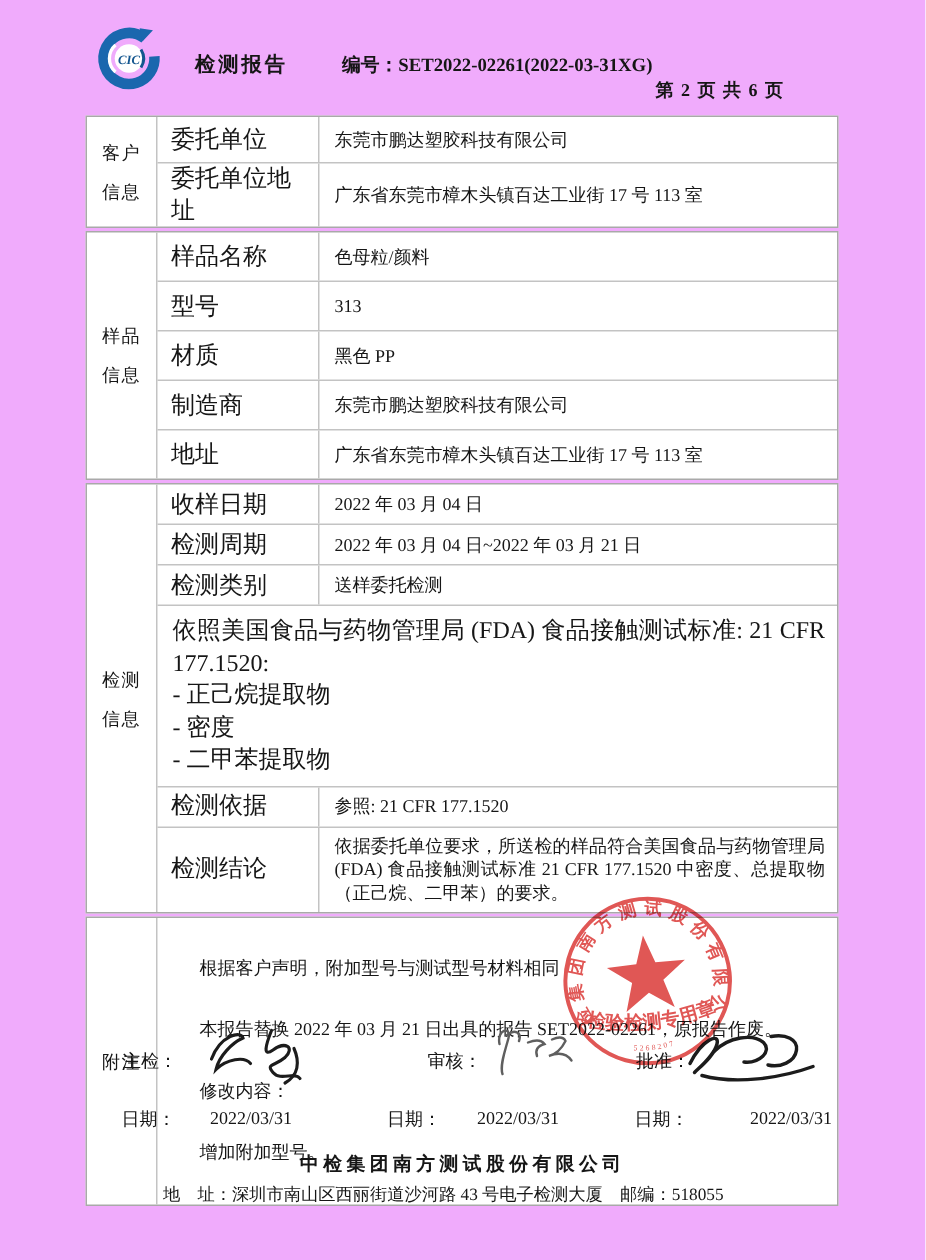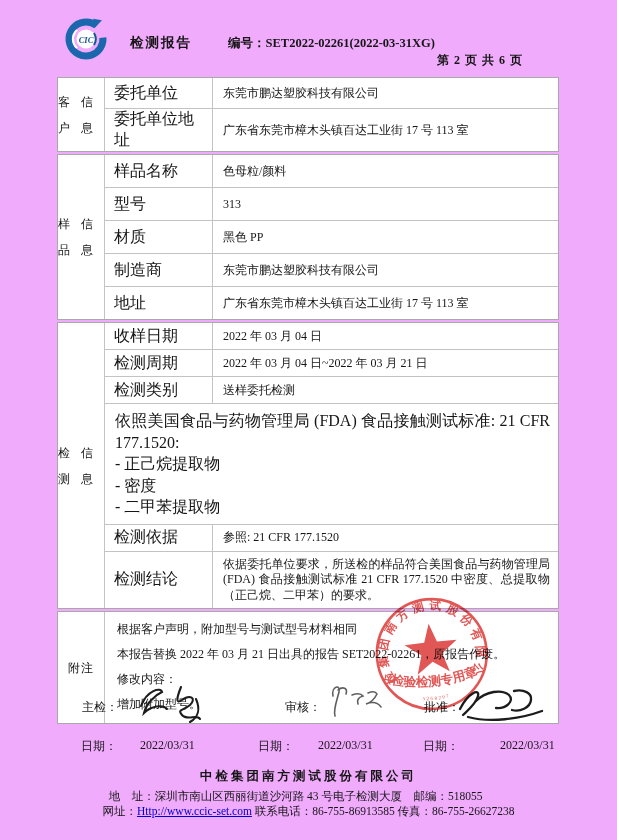--- a/index.html
+++ b/index.html
@@ -15,34 +15,34 @@
   .hdr-title{position:absolute;left:130px;top:34px;font-size:13.5px;font-weight:bold;letter-spacing:2px;}
   .hdr-no{position:absolute;left:228px;top:35px;font-size:12.5px;font-weight:bold;}
   .hdr-page{position:absolute;left:437px;top:52px;font-size:12px;font-weight:bold;letter-spacing:1px;}
   .logo{position:absolute;left:63px;top:16px;width:46px;height:46px;}
 
   
   .tbl{position:absolute;left:57px;top:77px;width:502px;}
   .sec{display:flex;border:1px solid #a9a9a9;margin-bottom:2px;background:#fff;}
   .sec-label{
     width:46px;border-right:1px solid #c3c3c3;
-    display:flex;flex-direction:row;align-items:center;justify-content:center;
-    font-size:12px;line-height:26px;letter-spacing:1px;flex-shrink:0;
+    display:flex;flex-direction:column;align-items:center;justify-content:center;
+    font-size:12px;line-height:26px;letter-spacing:1px;flex-shrink:0;text-align:center;
   }
   .sec-rows{flex:1;display:flex;flex-direction:column;}
   .row{display:flex;border-bottom:1px solid #c3c3c3;}
   .row:last-child{border-bottom:none;}
   .k{width:92px;flex-shrink:0;border-right:1px solid #c3c3c3;display:flex;align-items:center;padding:0 6px 0 9px;font-size:16px;}
   .v{flex:1;display:flex;align-items:center;padding:0 8px 0 10px;font-size:12px;}
   .r31{min-height:30px;} .r33{min-height:32px;} .r26{min-height:26px;}
   .v.multi{flex-direction:column;align-items:stretch;justify-content:center;padding:6px 8px 6px 10px;}
   .v.multi p{margin:0;line-height:21.5px;font-size:16px;text-align:justify;}
   .v.para{padding:5px 8px 5px 10px;line-height:15.5px;font-size:12px;text-align:justify;display:block;}
   .note-cell{flex:1;padding:5px 10px 6px 12px;}
-  .note-cell p{margin:0;line-height:25px;font-size:12px;}
+  .note-cell p{margin:16px;line-height:25px;font-size:12px;}
 
   
   .sig-label{position:absolute;font-size:12px;}
   .sig-date-label{position:absolute;font-size:12px;}
   .sig-date{position:absolute;font-size:12px;}
   .sig-svg{position:absolute;}
 
   
   .stamp{position:absolute;left:369px;top:592px;width:126px;height:128px;transform:rotate(-6deg);mix-blend-mode:multiply;opacity:.9;}
 
@@ -219,15 +219,14 @@
     <text font-size="12.5" font-weight="bold" fill="#dd4442" font-family="Liberation Serif, serif">
       <textPath href="#arcMid" startOffset="50%" text-anchor="middle">检验检测专用章</textPath>
     </text>
     <text font-size="5" fill="#dd4442" letter-spacing="1.5" font-family="Liberation Serif, serif">
       <textPath href="#arcBot" startOffset="50%" text-anchor="middle">5268207</textPath>
     </text>
   </svg>
 
   <div class="ft-company">中检集团南方测试股份有限公司</div>
   <div class="ft-line1">地　址：深圳市南山区西丽街道沙河路 43 号电子检测大厦　邮编：518055</div>
-  <div class="ft-line2"><span>网址：</span><a class="ft-url" href="#">Http://www.ccic-set.com</a><span> </span><span>联系电话：86-755-86913585 传真：86-755-26627238</span></div>
 
 </div>
 
 </body></html>

